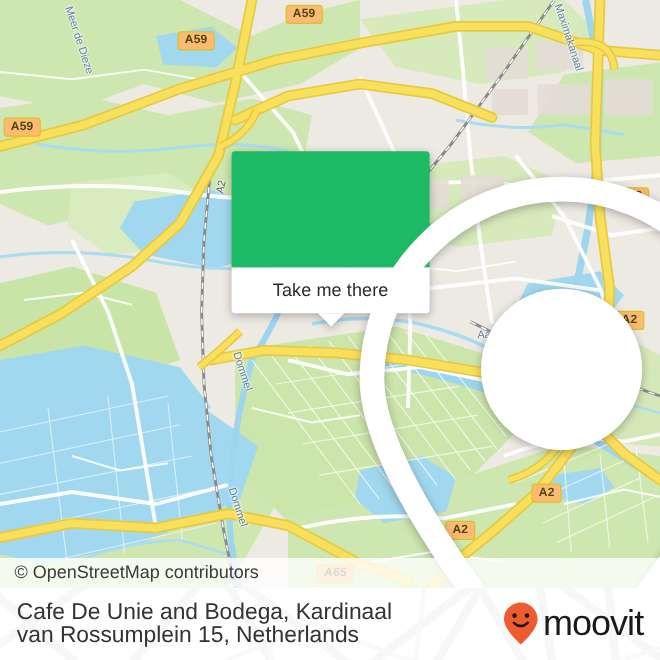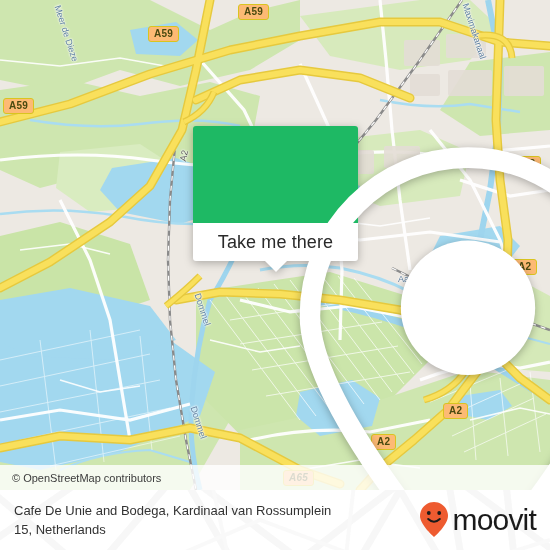--- a/index.html
+++ b/index.html
@@ -56,58 +56,58 @@
     display:flex;align-items:center;justify-content:center;
   }
   .card-bottom{
     background:#fff;
     height:38px;
     border-radius:0 0 3px 3px;
     display:flex;align-items:center;justify-content:center;
     position:relative;
   }
   .card-bottom .label{
-    font-size:18px;color:#2a2a2a;font-family:"Liberation Sans",sans-serif;
+    font-size:15px;color:#2a2a2a;font-family:"Liberation Sans",sans-serif;
     letter-spacing:.1px;
   }
   .card-pointer{
     position:absolute;left:50%;bottom:-11px;margin-left:-11px;
     width:0;height:0;
     border-left:11px solid transparent;
     border-right:11px solid transparent;
     border-top:11px solid #fff;
   }
 
   
   .attrib{
     position:absolute;left:0;bottom:0;width:550px;height:25px;
     background:rgba(255,255,255,.80);
     display:flex;align-items:center;
     box-sizing:border-box;padding-left:12px;
   }
   .attrib span{
-    font-size:11px;color:#3b3b3b;font-family:"Liberation Sans",sans-serif;
+    font-size:15px;color:#3b3b3b;font-family:"Liberation Sans",sans-serif;
   }
 
   
   .footer{
     position:absolute;left:0;top:490px;width:550px;height:60px;
     background:#FFFFFF;
     overflow:hidden;
   }
   .footer-watermark{
     position:absolute;left:0;top:-60px;width:550px;height:180px;opacity:.55;
   }
   .footer-inner{
     position:relative;width:550px;height:60px;
     display:flex;align-items:center;justify-content:space-between;
     box-sizing:border-box;padding:0 14px 0 14px;
   }
   .footer-title{
-    font-size:13px;line-height:19px;color:#333;
+    font-size:19px;line-height:19px;color:#333;
     font-family:"Liberation Sans",sans-serif;
     max-width:330px;
   }
   .brand{display:flex;align-items:center;gap:2px;}
   .brand-word{
     font-size:30px;color:#1a1a1a;letter-spacing:-.8px;
     font-family:"Liberation Sans",sans-serif;
     line-height:30px;
     margin-left:1px;
   }
@@ -280,21 +280,21 @@
       </g>
     </svg>
 
     <div class="shield" style="left:148px;top:26px;">A59</div>
     <div class="shield" style="left:238px;top:4px;">A59</div>
     <div class="shield" style="left:3px;top:98px;">A59</div>
     <div class="shield" style="left:516px;top:156px;">A2</div>
     <div class="shield" style="left:512px;top:259px;">A2</div>
     <div class="shield" style="left:443px;top:403px;">A2</div>
     <div class="shield" style="left:371px;top:434px;">A2</div>
-    <div class="shield" style="left:283px;top:470px;font-style:italic;">A65</div>
+    <div class="shield" style="left:264px;top:470px;font-style:italic;">A65</div>
 
     <div class="maplabel water" style="left:62px;top:4px;transform:rotate(72deg);transform-origin:left top;">Meer de Dieze</div>
     <div class="maplabel water" style="left:470px;top:2px;transform:rotate(72deg);transform-origin:left top;">Maximakanaal</div>
     <div class="maplabel" style="left:178px;top:160px;transform:rotate(-78deg);transform-origin:left top;">A2</div>
     <div class="maplabel water" style="left:232px;top:256px;transform:rotate(-78deg);transform-origin:left top;">D</div>
     <div class="maplabel water" style="left:202px;top:292px;transform:rotate(72deg);transform-origin:left top;">Dommel</div>
     <div class="maplabel water" style="left:198px;top:405px;transform:rotate(72deg);transform-origin:left top;">Dommel</div>
     <div class="maplabel water" style="left:398px;top:250px;margin-top:24px;">Aa</div>
     <div class="maplabel water" style="left:408px;top:320px;transform:rotate(-24deg);transform-origin:left top;">Zuid-Willemsvaart</div>
 

